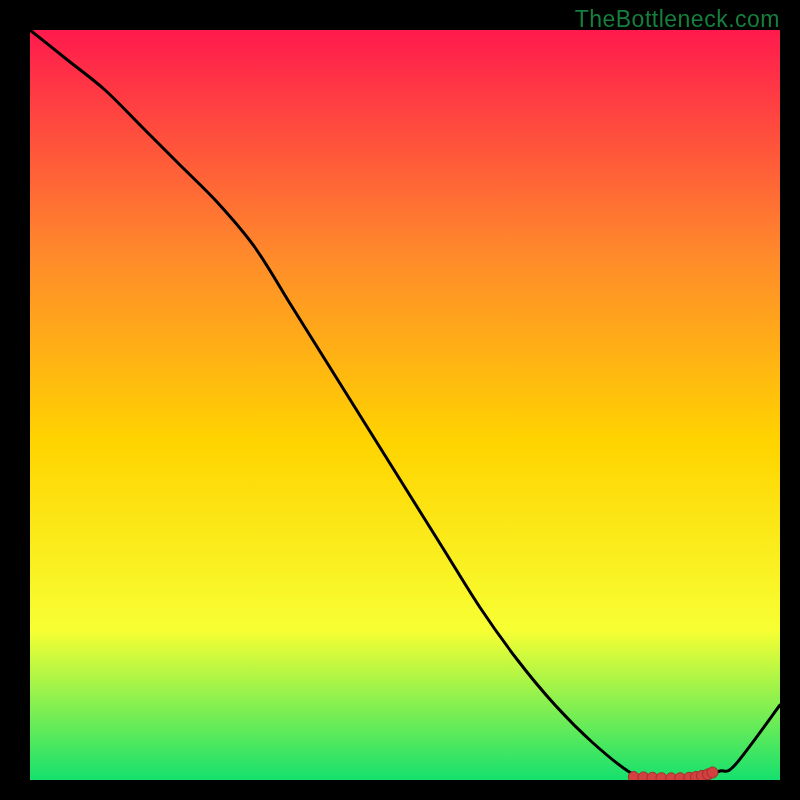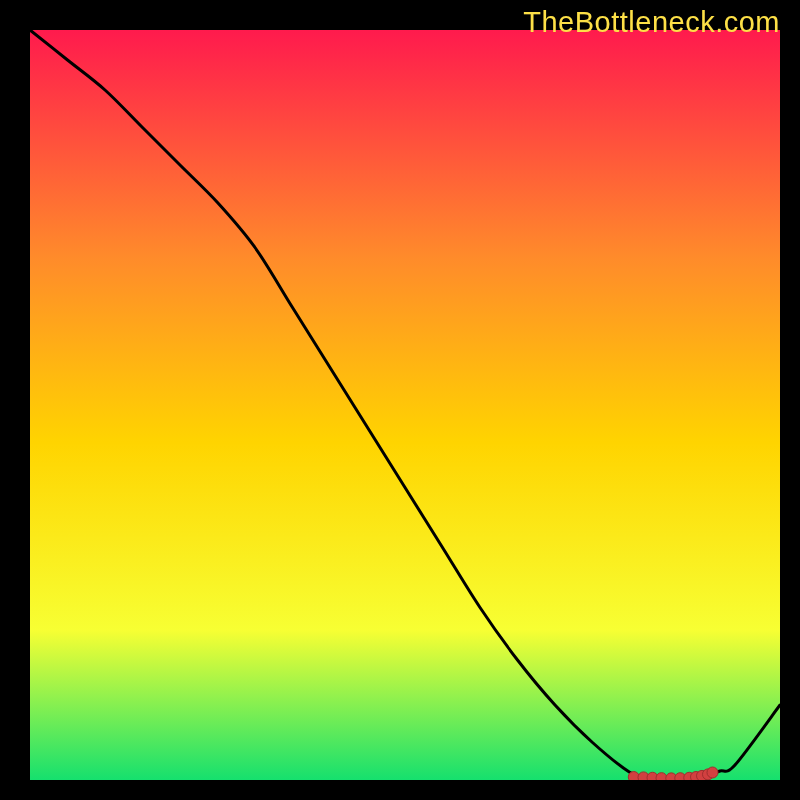--- a/index.html
+++ b/index.html
@@ -14,22 +14,22 @@
     position: relative;
     width: 800px;
     height: 800px;
     background: #000;
   }
   .watermark {
     position: absolute;
     top: 6px;
     right: 20px;
     font-family: Arial, Helvetica, sans-serif;
-    font-size: 29px;
-    color: #fde047;
+    font-size: 23px;
+    color: #15803d;
     letter-spacing: 0.5px;
     z-index: 5;
     text-align: center;
   }
   .plot {
     position: absolute;
     left: 30px;
     top: 30px;
     width: 750px;
     height: 750px;

